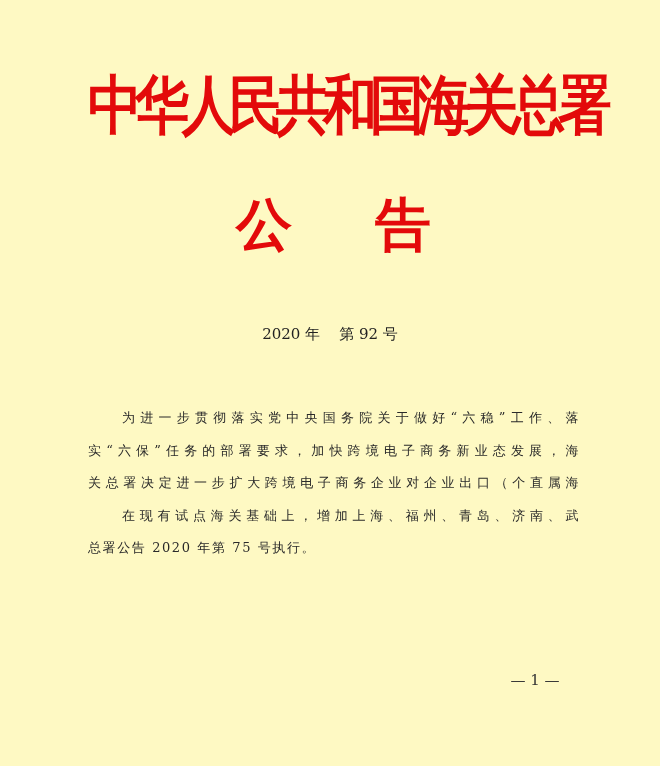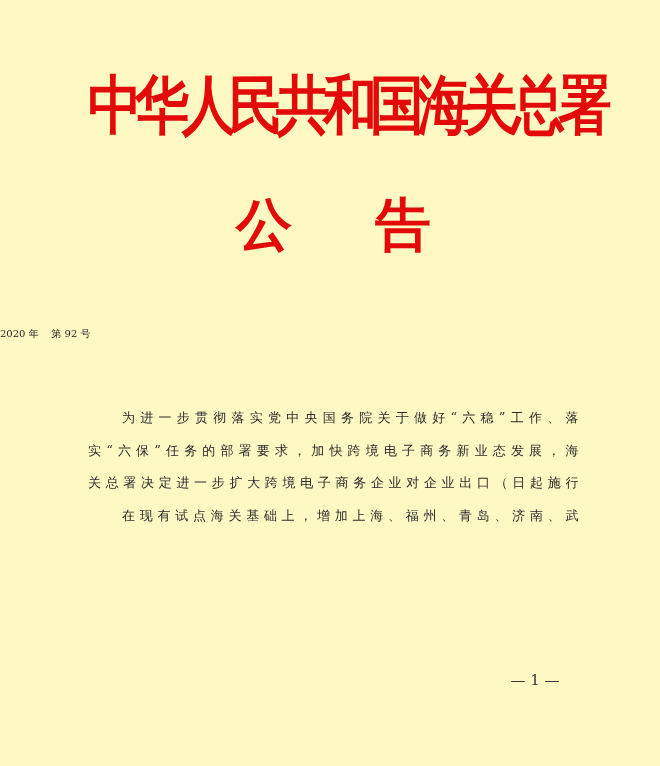--- a/index.html
+++ b/index.html
@@ -56,22 +56,22 @@
       width: 64px;
       text-align: center;
     }
     .notice-title .ch1 { left: 232px; }
     .notice-title .ch2 { left: 371px; }
     .doc-number {
       position: absolute;
       top: 322px;
       left: 0;
       width: 660px;
-      text-align: left;
-      font-size: 10px;
+      text-align: center;
+      font-size: 15px;
       line-height: 24px;
       color: #222;
       white-space: pre;
     }
     .body {
       position: absolute;
       left: 88px;
       top: 402px;
       width: 492px;
       font-size: 13px;
@@ -110,21 +110,22 @@
   <div class="notice-title">
     <span class="ch ch1">公</span>
     <span class="ch ch2">告</span>
   </div>
 
   <div class="doc-number">2020 年    第 92 号</div>
 
   <div class="body">
     <span class="line indent">为进一步贯彻落实党中央国务院关于做好“六稳”工作、落</span>
     <span class="line">实“六保”任务的部署要求，加快跨境电子商务新业态发展，海</span>
-    <span class="line">关总署决定进一步扩大跨境电子商务企业对企业出口（日起施行</span>
+    <span class="line">关总署决定进一步扩大跨境电子商务企业对企业出口（个直属海</span>
 
     <span class="line indent">在现有试点海关基础上，增加上海、福州、青岛、济南、武</span>
+    <span class="line last">总署公告 2020 年第 75 号执行。</span>
 
   </div>
 
   <div class="page-number">— 1 —</div>
 
 </div>
 
 </body></html>

